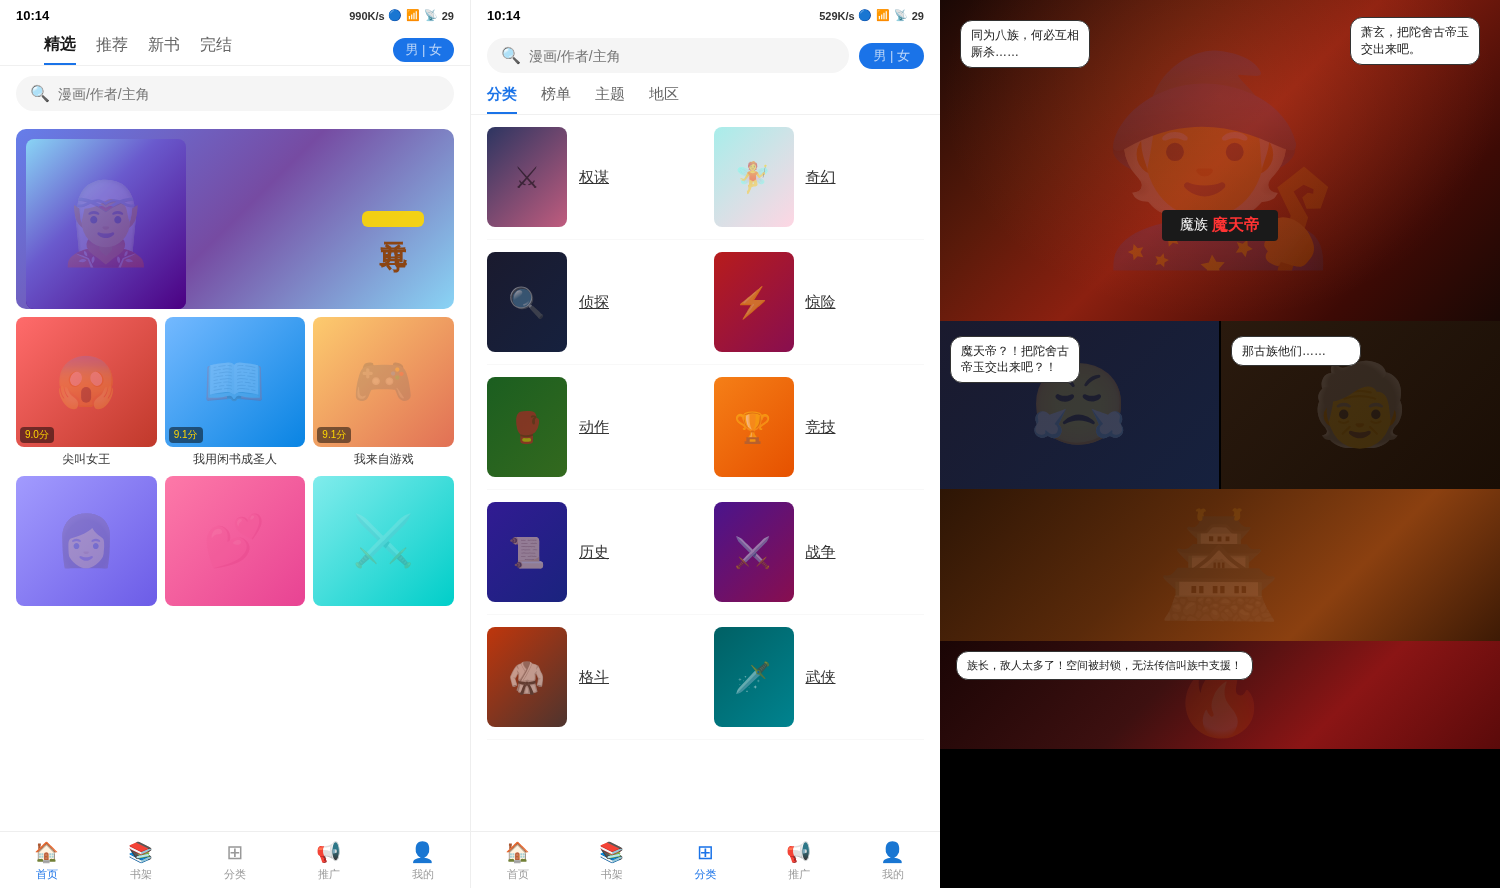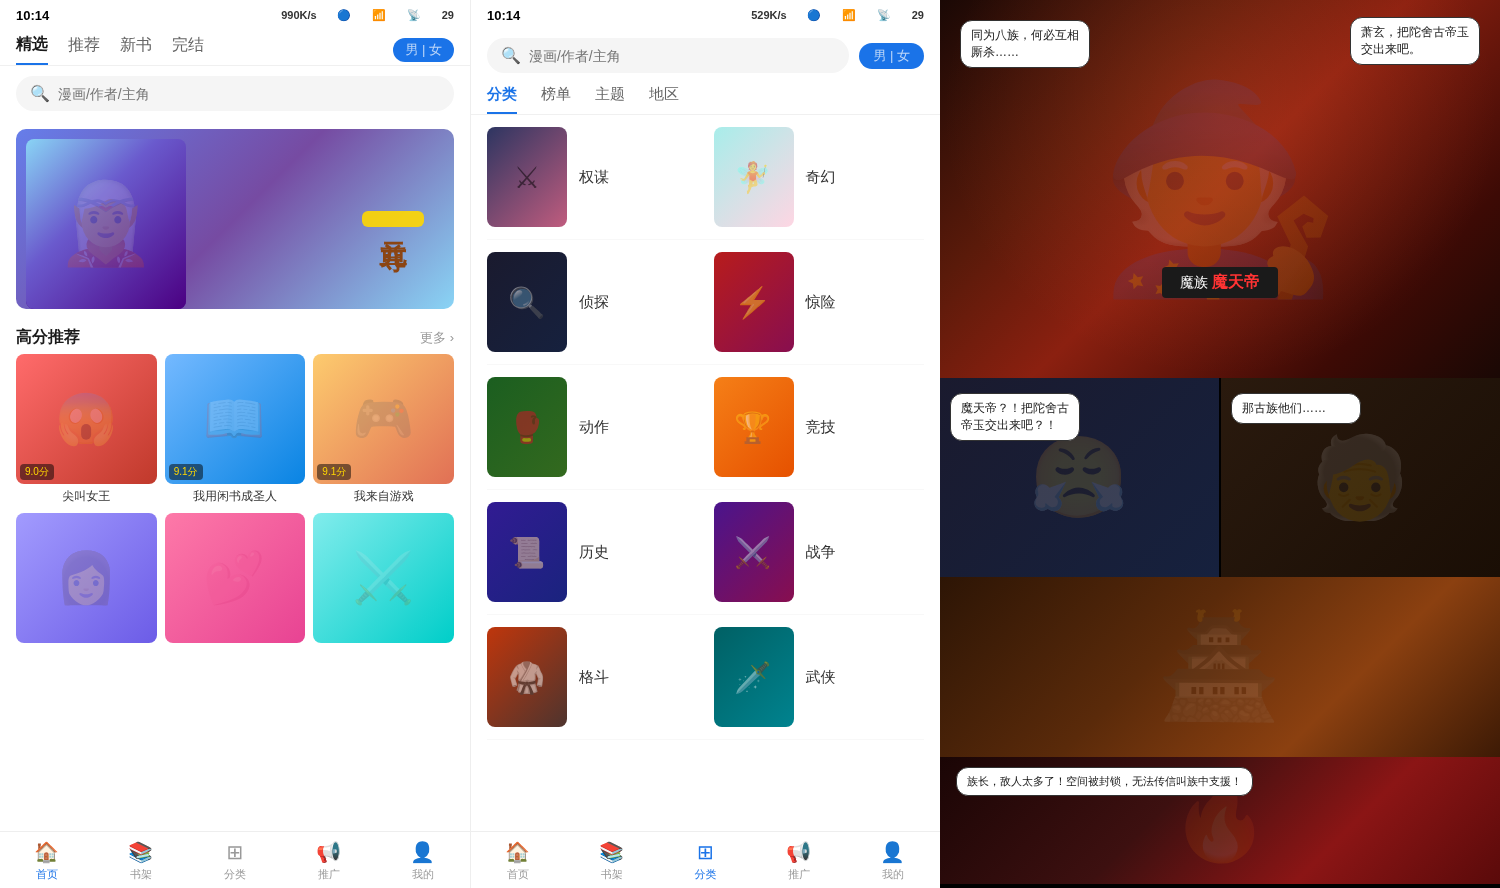--- a/index.html
+++ b/index.html
@@ -1,25 +1,25 @@
 <!DOCTYPE html>
 <html><head>
   <meta charset="utf-8">
   <style>
     * { margin: 0; padding: 0; box-sizing: border-box; }
     body { width: 1500px; height: 888px; display: flex; font-family: -apple-system, 'PingFang SC', 'Helvetica Neue', Arial, sans-serif; overflow: hidden; background: #000; }
 
     
     .panel1 { width: 470px; height: 888px; background: #fff; display: flex; flex-direction: column; overflow: hidden; }
     .status-bar { height: 30px; background: #fff; display: flex; align-items: center; justify-content: space-between; padding: 0 16px; font-size: 13px; font-weight: 600; }
-    .status-right { display: flex; align-items: center; gap: 21px; font-size: 11px; color: #333; }
+    .status-right { display: flex; align-items: flex-end; gap: 4px; font-size: 11px; color: #333; }
 
     .nav-tabs { display: flex; align-items: center; padding: 4px 16px 0; gap: 20px; border-bottom: 1px solid #f0f0f0; }
     .nav-tab { font-size: 16px; color: #666; padding-bottom: 8px; cursor: pointer; }
-    .nav-tab.active { color: #1a1a1a; font-weight: 700; border-bottom: 2px solid #1a73e8; }
+    .nav-tab.active { color: #1a1a1a; font-weight: 700; border-bottom: 2px solid #1a73e8; margin-left: 28px; }
     .nav-right { margin-left: auto; font-size: 14px; color: #666; }
     .gender-toggle { background: #1a73e8; color: #fff; border-radius: 20px; padding: 3px 12px; font-size: 13px; }
     .gender-toggle span { color: rgba(255,255,255,0.7); }
 
     .search-bar { margin: 10px 16px; display: flex; align-items: center; background: #f5f5f5; border-radius: 20px; padding: 8px 14px; gap: 8px; }
     .search-bar input { border: none; background: transparent; font-size: 14px; color: #999; outline: none; width: 100%; }
 
     .banner { margin: 8px 16px; border-radius: 10px; overflow: hidden; height: 180px; background: linear-gradient(135deg, #667eea 0%, #764ba2 50%, #89d4f5 100%); position: relative; }
     .banner-content { width: 100%; height: 100%; display: flex; align-items: center; justify-content: center; position: relative; overflow: hidden; }
     .banner-title { position: absolute; right: 30px; top: 50%; transform: translateY(-50%); background: rgba(255,215,0,0.9); color: #8B4513; font-size: 28px; font-weight: 900; padding: 8px 12px; border-radius: 6px; writing-mode: vertical-rl; text-align: center; }
@@ -58,24 +58,24 @@
 
     .category-tabs { display: flex; gap: 24px; padding: 4px 16px 0; border-bottom: 1px solid #f0f0f0; }
     .cat-tab { font-size: 15px; color: #666; padding-bottom: 8px; cursor: pointer; }
     .cat-tab.active { color: #1a73e8; font-weight: 600; border-bottom: 2px solid #1a73e8; }
 
     .category-list { flex: 1; overflow-y: auto; padding: 0 16px; }
     .cat-row { display: grid; grid-template-columns: 1fr 1fr; gap: 16px; padding: 12px 0; border-bottom: 1px solid #f8f8f8; }
     .cat-item { display: flex; align-items: center; gap: 12px; cursor: pointer; }
     .cat-thumb { width: 80px; height: 100px; border-radius: 8px; overflow: hidden; flex-shrink: 0; }
     .cat-thumb-bg { width: 100%; height: 100%; display: flex; align-items: center; justify-content: center; }
-    .cat-name { font-size: 15px; color: #333; }
-
-    
-    .panel3 { width: 560px; height: 884px; background: #1a1a1a; display: flex; flex-direction: column; overflow: hidden; }
+    .cat-name { font-size: 15px; color: #333; text-decoration: underline; }
+
+    
+    .panel3 { width: 560px; height: 749px; background: #1a1a1a; display: flex; flex-direction: column; overflow: hidden; }
     .reader-panels { flex: 1; overflow-y: auto; display: flex; flex-direction: column; }
     .reader-panel { width: 100%; position: relative; overflow: hidden; }
     .rp1 { height: 380px; background: linear-gradient(135deg, #2d1b0e 0%, #8B3A2A 50%, #3d1a0a 100%); }
     .rp2 { height: 200px; background: linear-gradient(135deg, #1a1a2e 0%, #16213e 50%, #0f3460 100%); }
     .rp3 { height: 180px; background: linear-gradient(135deg, #2d1b0e 0%, #5a2d0c 50%, #8B4513 100%); }
     .rp4 { height: 128px; background: linear-gradient(135deg, #1a0a0a 0%, #3d1515 50%, #8B1a1a 100%); }
 
     
     .bubble { position: absolute; background: #fff; border-radius: 12px; padding: 6px 10px; font-size: 12px; line-height: 1.4; color: #1a1a1a; max-width: 130px; text-align: justify; border: 1.5px solid #333; }
     .bubble::after { content: ''; position: absolute; border: 6px solid transparent; }
@@ -149,24 +149,20 @@
     <div class="banner-content">
       <div class="banner-char">
         <div class="banner-char-inner">
           <span style="font-size:80px; opacity:0.6;">🧝</span>
         </div>
       </div>
       <div class="banner-title">元尊</div>
     </div>
   </div>
 
-  <div class="section-header">
-    <span class="section-title">高分推荐</span>
-    <span class="section-more">更多 ›</span>
-  </div>
 
   <div class="manga-grid">
     <div class="manga-item">
       <div class="manga-thumb">
         <div class="manga-thumb-bg thumb-red">
             <span class="manga-char">😱</span>
           </div>
         <span class="manga-score">9.0分</span>
       </div>
       <span class="manga-name">尖叫女王</span>

